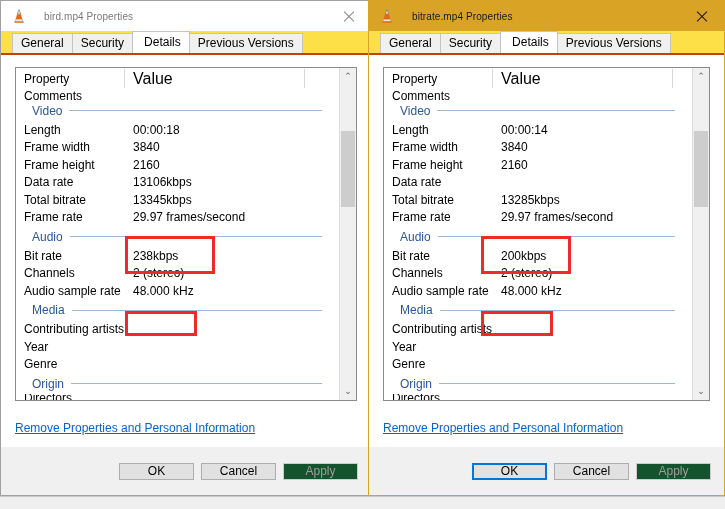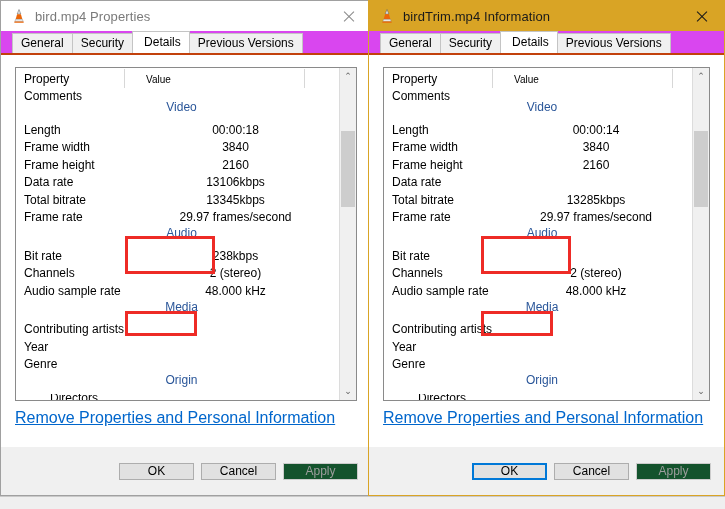--- a/index.html
+++ b/index.html
@@ -55,23 +55,24 @@
 
   .app-icon {
     width: 16px;
     height: 16px;
     margin-left: 10px;
     margin-right: 8px;
     position: relative;
     flex: 0 0 auto;
   }
   .title-text {
-    font-size: 13px;
+    font-size: 10px;
     letter-spacing: 0.1px;
     white-space: nowrap;
+    margin-left: 9px;
   }
   .inactive .title-text { color: #7a7a7a; }
   .active   .title-text { color: #1a1a1a; }
 
   .close-btn {
     position: absolute;
     right: 0;
     top: 0;
     width: 45px;
     height: 30px;
@@ -100,21 +101,21 @@
   .close-glyph::after  { transform: rotate(-45deg); }
 
   
   .tabstrip {
     height: 22px;
     min-height: 22px;
     display: flex;
     align-items: flex-end;
     padding-left: 11px;
     box-sizing: border-box;
-    background: #d946ef;
+    background: #fde047;
     position: relative;
   }
   .tab {
     height: 20px;
     line-height: 19px;
     padding: 0 8px;
     box-sizing: border-box;
     border: 1px solid #c4c4c4;
     border-bottom: none;
     background: #f0f0f0;
@@ -162,23 +163,23 @@
     position: relative;
   }
   .list-header .col-prop {
     width: 108px;
     padding-left: 8px;
     box-sizing: border-box;
     font-size: 12px;
   }
   .list-header .col-val {
     flex: 1;
-    padding-left: 22px;
-    box-sizing: border-box;
-    font-size: 10px;
+    padding-left: 9px;
+    box-sizing: border-box;
+    font-size: 16px;
   }
   .hdr-sep {
     position: absolute;
     top: 1px;
     bottom: 2px;
     width: 1px;
     background: #d7d7d7;
   }
   .hdr-sep.s1 { left: 108px; }
   .hdr-sep.s2 { left: 288px; }
@@ -202,48 +203,45 @@
     width: 108px;
     padding-left: 8px;
     box-sizing: border-box;
     overflow: hidden;
   }
   .row .v {
     flex: 1;
     padding-left: 9px;
     box-sizing: border-box;
     overflow: hidden;
-    text-align: center;
   }
   .row.clipped-top {
     height: 10px;
     overflow: hidden;
   }
   .row.clipped-top .p {
     line-height: 12px;
     height: 10px;
   }
   .row.clipped-bottom {
     height: 9px;
     align-items: flex-start;
     overflow: hidden;
   }
   .row.clipped-bottom .p {
     line-height: 12px;
     margin-top: -2px;
-    text-align: center;
   }
 
   .group {
     height: 21px;
     display: flex;
     align-items: center;
     padding-left: 16px;
     box-sizing: border-box;
-    flex-direction: column;
   }
   .group .gname {
     color: #2a5699;
     font-size: 12px;
     white-space: nowrap;
     padding-right: 7px;
   }
   .group .gline {
     flex: 1;
     height: 1px;
@@ -280,22 +278,22 @@
     position: absolute;
     left: 1px;
     width: 14px;
     background: #cdcdcd;
   }
 
   
   .remove-link {
     position: absolute;
     left: 14px;
-    bottom: 20px;
-    font-size: 16px;
+    bottom: 12px;
+    font-size: 12px;
     color: #0066cc;
     text-decoration: underline;
     white-space: nowrap;
     text-align: right;
   }
 
   
   .buttonbar {
     height: 48px;
     min-height: 48px;
@@ -477,21 +475,21 @@
       </div>
     </div>
     <div class="window active">
       <div class="titlebar">
         <span class="app-icon"><svg width="16" height="16" viewBox="0 0 16 16">
             <polygon points="8,1.5 6.2,6 9.8,6" fill="#e8e8e8" stroke="#555" stroke-width="0.5"></polygon>
             <polygon points="6.1,6.3 9.9,6.3 11.3,11 4.7,11" fill="#ec6608"></polygon>
             <polygon points="4.6,11.3 11.4,11.3 12.2,13.6 3.8,13.6" fill="#e8e8e8" stroke="#777" stroke-width="0.4"></polygon>
             <rect x="3.3" y="13.4" width="9.4" height="1.4" rx="0.5" fill="#ec6608"></rect>
           </svg></span>
-        <span class="title-text">birdTrim.mp4 Information</span>
+        <span class="title-text">bitrate.mp4 Properties</span>
         <span class="close-btn">
           <span class="close-glyph"></span>
         </span>
       </div>
       <div class="tabstrip">
         <div class="tab"><span>General</span></div>
         <div class="tab"><span>Security</span></div>
         <div class="tab selected"><span>Details</span></div>
         <div class="tab"><span>Previous Versions</span></div>
       </div>
@@ -534,20 +532,21 @@
             <div class="row">
               <span class="p">Frame rate</span>
               <span class="v">29.97 frames/second</span>
             </div>
             <div class="group">
               <span class="gname">Audio</span>
               <span class="gline"></span>
             </div>
             <div class="row">
               <span class="p">Bit rate</span>
+              <span class="v">200kbps</span>
             </div>
             <div class="row">
               <span class="p">Channels</span>
               <span class="v">2 (stereo)</span>
             </div>
             <div class="row">
               <span class="p">Audio sample rate</span>
               <span class="v">48.000 kHz</span>
             </div>
             <div class="group">

